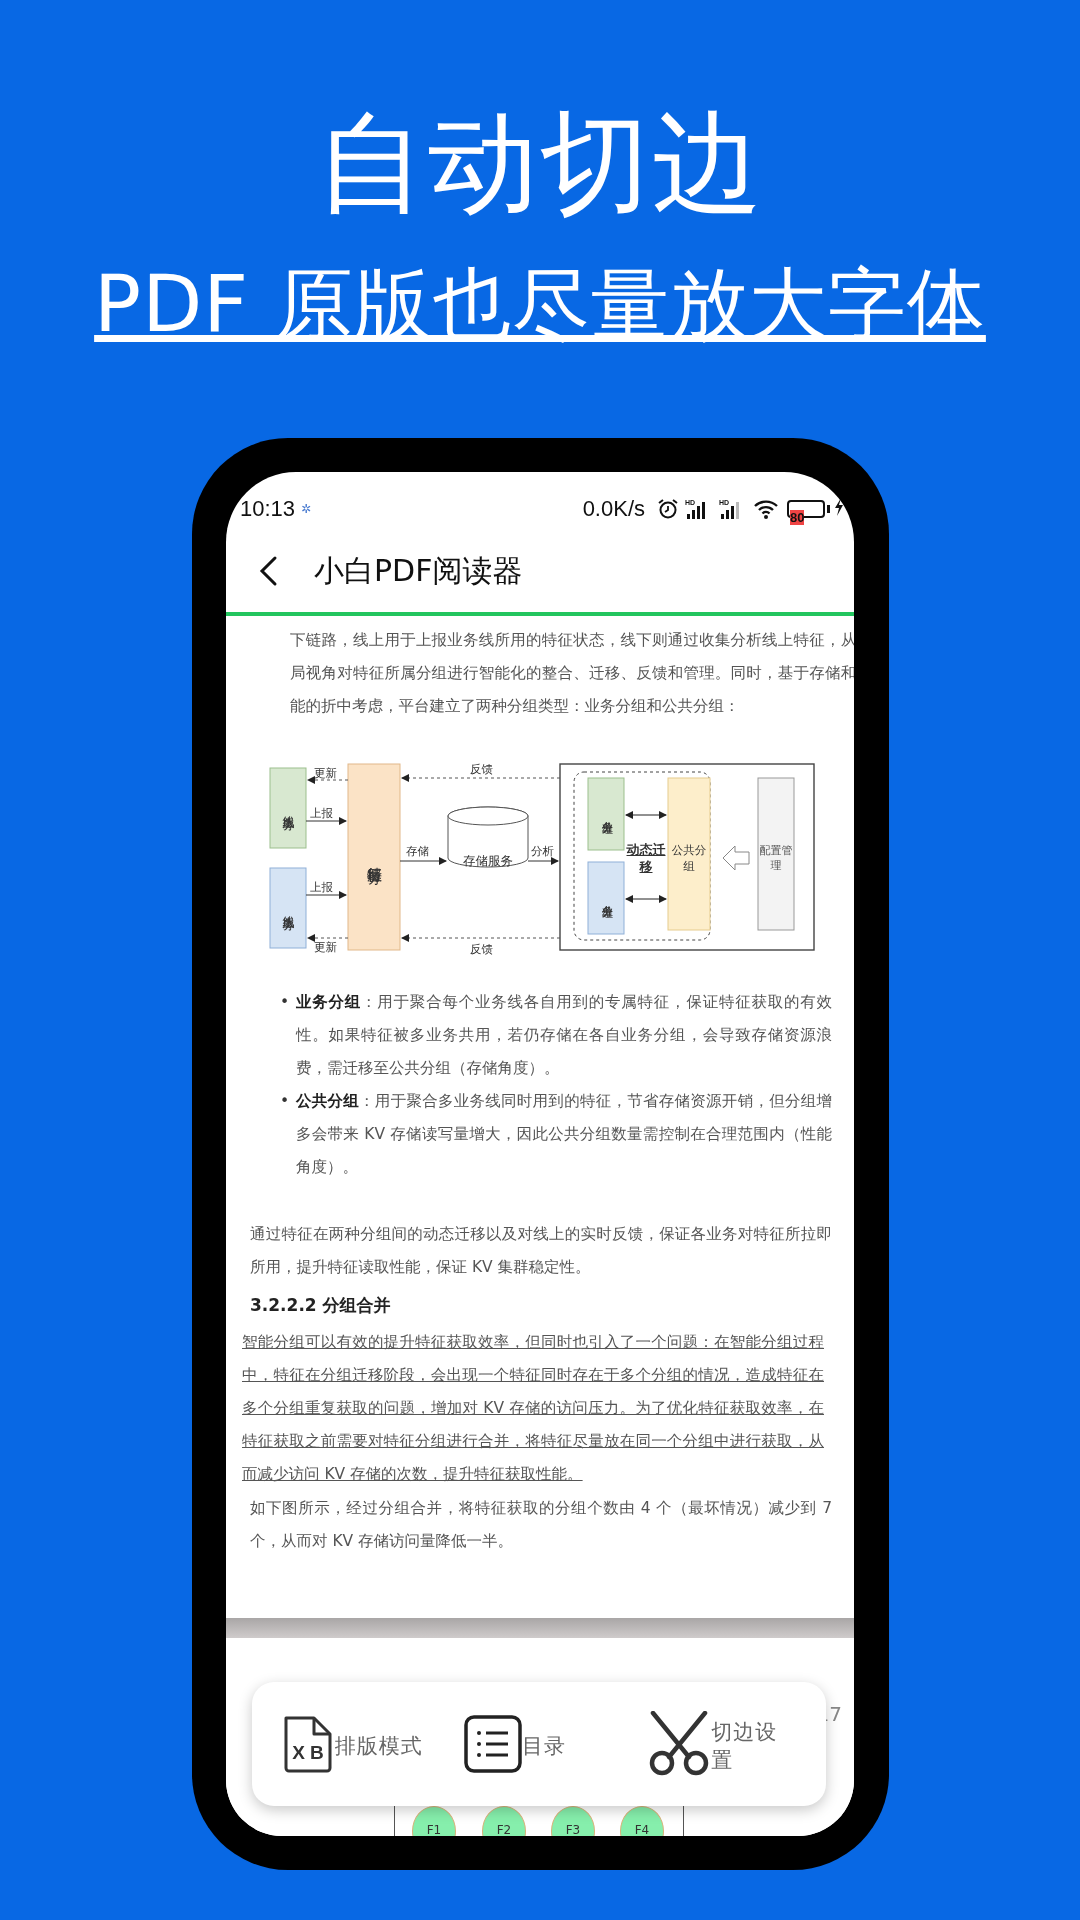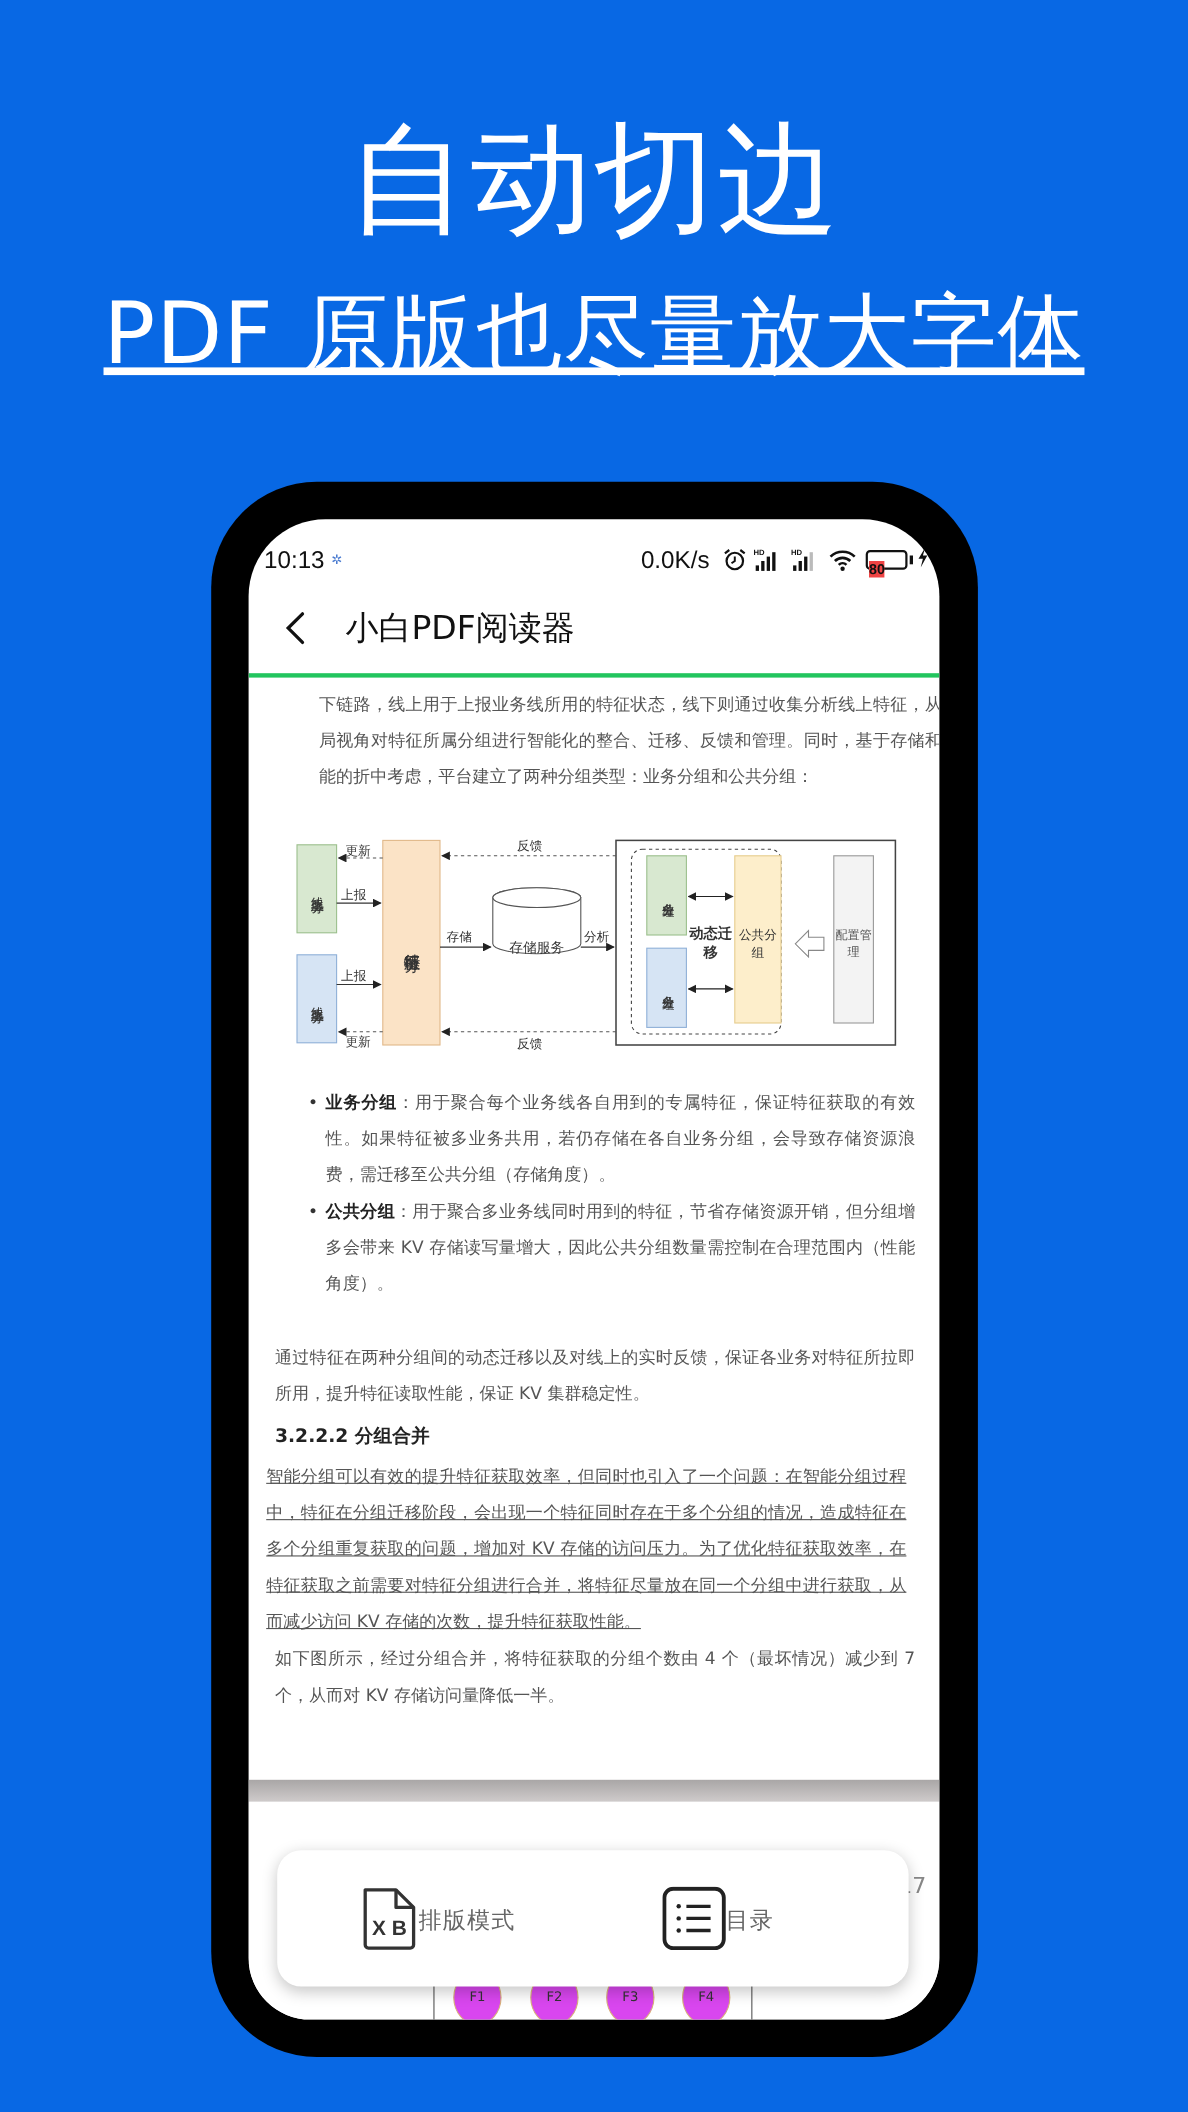--- a/index.html
+++ b/index.html
@@ -44,21 +44,21 @@
 
   .p2 { position: absolute; left: 24px; top: 602px; width: 582px; }
   .h3 { position: absolute; left: 24px; top: 678px; font-size: 17px; color: #222; font-weight: 600; }
   .p3 { position: absolute; left: 16px; top: 710px; width: 582px; text-decoration: underline; }
   .p4 { position: absolute; left: 24px; top: 876px; width: 582px; }
 
   .page-gap { position: absolute; left: 0; top: 1146px; width: 628px; height: 20px; background: linear-gradient(#a9a6a6, #cfcbcb); }
   .page2 { position: absolute; left: 0; top: 1166px; width: 628px; height: 198px; background: #fff; }
   .page-num { position: absolute; right: 12px; top: 64px; font-size: 20px; color: #888; }
   .p2-frame { position: absolute; left: 168px; top: 150px; width: 290px; height: 60px; border-left: 1.5px solid #555; border-right: 1.5px solid #555; }
-  .circle { position: absolute; top: 153px; width: 44px; height: 50px; border-radius: 50%; background: #d946ef; border: 1.5px solid #d9b27a; font-size: 12px; text-align: center; line-height: 46px; color: #333; }
+  .circle { position: absolute; top: 168px; width: 44px; height: 50px; border-radius: 50%; background: #86efac; border: 1.5px solid #d9b27a; font-size: 12px; text-align: center; line-height: 46px; color: #333; }
 
   .toolbar { position: absolute; left: 26px; top: 1210px; width: 574px; height: 124px; background: #fff; border-radius: 22px; box-shadow: 0 4px 14px rgba(0,0,0,0.22); display: flex; justify-content: space-around; align-items: center; padding: 0 12px; }
   .tool { display: flex; flex-direction: row; align-items: center; width: 150px; }
   .tool .ticon { height: 66px; display: flex; align-items: center; justify-content: center; }
   .tool .tlabel { font-size: 21px; color: #666; margin-top: 4px; letter-spacing: 1px; }
 </style>
 </head>
 <body>
 
 <div class="hero-title">自动切边</div>
@@ -161,21 +161,21 @@
         <path d="M358 57H398" stroke="#222" marker-start="url(#ahs)" marker-end="url(#ah)"></path>
         <path d="M358 141H398" stroke="#222" marker-start="url(#ahs)" marker-end="url(#ah)"></path>
         <path d="M455 100l12 -12v6h14v12h-14v6z" fill="#fff" stroke="#888"></path>
       </svg>
       <div class="box vtext" style="left:2px;top:10px;width:36px;height:80px;font-size:12px;">线上服务</div>
       <div class="box vtext" style="left:2px;top:110px;width:36px;height:80px;font-size:12px;">线上服务</div>
       <div class="box vtext" style="left:80px;top:6px;width:52px;height:186px;font-size:15px;">特征服务</div>
       <div class="box" style="left:180px;top:88px;width:80px;height:30px;font-size:12.5px;">存储服务</div>
       <div class="box vtext" style="left:320px;top:20px;width:36px;height:72px;font-size:11px;">业务分组</div>
       <div class="box vtext" style="left:320px;top:104px;width:36px;height:72px;font-size:11px;">业务分组</div>
-      <div class="box" style="left:356px;top:82px;width:44px;height:36px;font-size:13px;font-weight:bold;line-height:17px;">动态迁移</div>
+      <div class="box" style="left:356px;top:82px;width:44px;height:36px;font-size:13px;font-weight:bold;line-height:17px;text-decoration:underline;">动态迁移</div>
       <div class="box" style="left:400px;top:80px;width:42px;height:40px;font-size:11.5px;line-height:16px;">公共分组</div>
       <div class="box" style="left:490px;top:80px;width:36px;height:40px;font-size:11px;line-height:15px;color:#555;">配置管理</div>
       <span class="lbl" style="left:46px;top:8px">更新</span>
       <span class="lbl" style="left:42px;top:48px">上报</span>
       <span class="lbl" style="left:42px;top:122px">上报</span>
       <span class="lbl" style="left:46px;top:182px">更新</span>
       <span class="lbl" style="left:202px;top:4px">反馈</span>
       <span class="lbl" style="left:202px;top:184px">反馈</span>
       <span class="lbl" style="left:138px;top:86px">存储</span>
       <span class="lbl" style="left:263px;top:86px">分析</span>
@@ -222,15 +222,25 @@
         <svg width="58" height="58" viewBox="0 0 58 58">
             <rect x="2" y="2" width="54" height="54" rx="8" fill="none" stroke="#222" stroke-width="3.5"></rect>
             <circle cx="15" cy="18" r="2" fill="#222"></circle>
             <circle cx="15" cy="29" r="2" fill="#222"></circle>
             <circle cx="15" cy="40" r="2" fill="#222"></circle>
             <path d="M22 18h22M22 29h22M22 40h22" stroke="#222" stroke-width="3"></path>
           </svg>
       </div>
       <span class="tlabel">目录</span>
     </div>
+    <div class="tool">
+      <div class="ticon">
+        <svg width="64" height="66" viewBox="0 0 64 66">
+            <path d="M6 2l36 44M58 2L22 46" stroke="#333" stroke-width="4.5" stroke-linecap="round"></path>
+            <circle cx="15" cy="52" r="10" fill="none" stroke="#333" stroke-width="4.5"></circle>
+            <circle cx="49" cy="52" r="10" fill="none" stroke="#333" stroke-width="4.5"></circle>
+          </svg>
+      </div>
+      <span class="tlabel">切边设置</span>
+    </div>
   </div>
 
 </div>
 
 </body></html>

